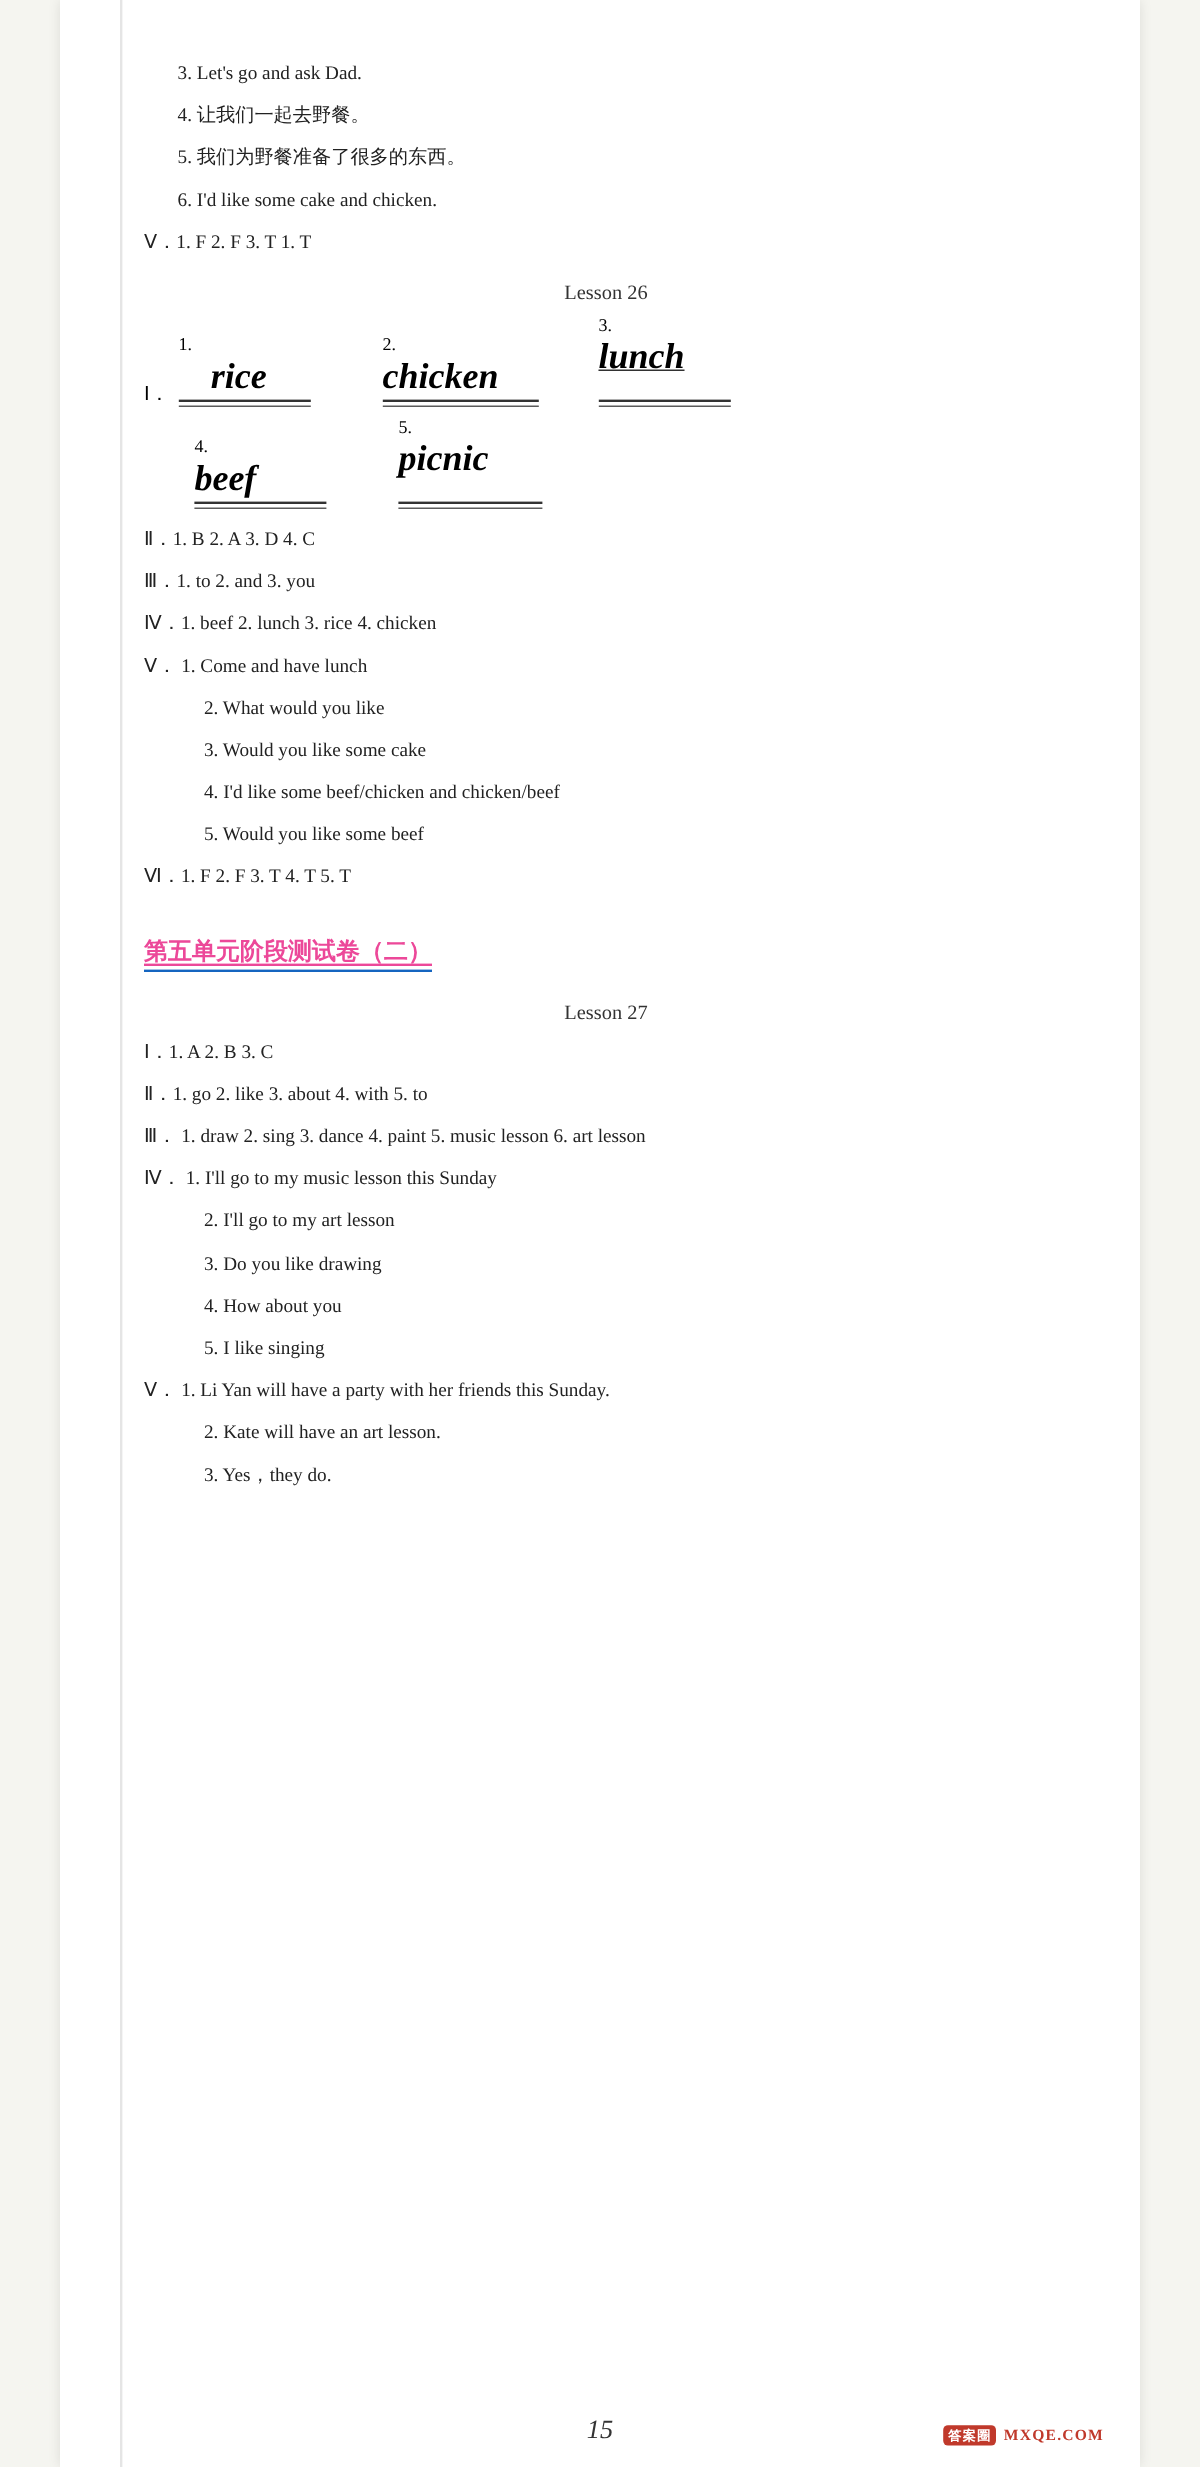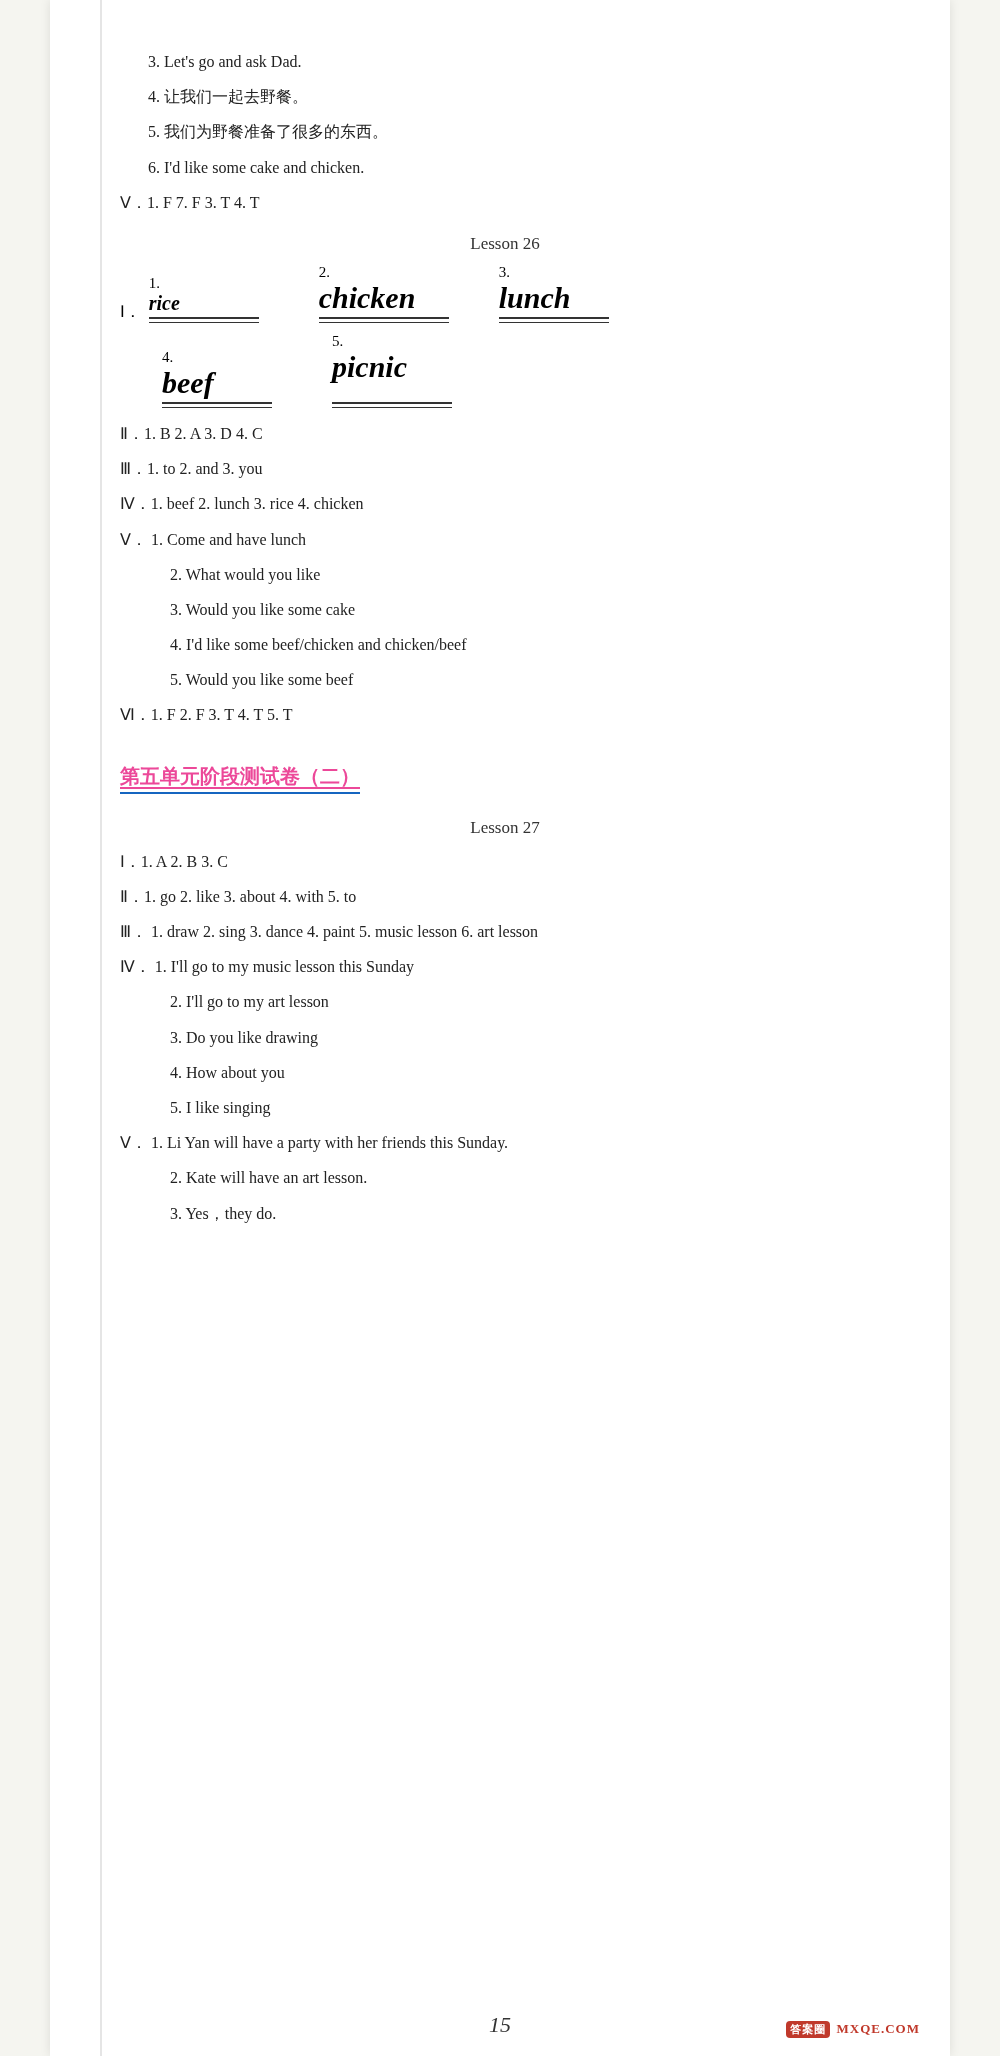--- a/index.html
+++ b/index.html
@@ -142,47 +142,47 @@
       <span>5.</span>
       <span>我们为野餐准备了很多的东西。</span>
     </div>
     <div class="line indent">
       <span>6.</span>
       <span>I'd like some cake and chicken.</span>
     </div>
   </div>
 
   <div class="line">
-    <span>Ⅴ．1. F   7. F   3. T   4. T</span>
+    <span>Ⅴ．1. F   2. F   3. T   1. T</span>
   </div>
 
   <div class="center-title">
     <span>Lesson 26</span>
   </div>
 
   <div style="display:flex; align-items:flex-end; margin: 10px 0 6px 0;">
     <span style="font-size:16px; margin-right:8px;">Ⅰ．</span>
     <div class="handwriting-row" style="margin:0; gap:50px;">
       <div class="hw-item">
         <span style="font-size:15px;">1.</span>
         <div style="border-bottom:2px solid #333; min-width:110px; padding-bottom:2px;">
-          <span style="font-family:'Brush Script MT',cursive; font-size:20px; font-style:italic; font-weight:bold;">rice</span>
+          <span style="font-family:'Brush Script MT',cursive; font-size:30px; font-style:italic; font-weight:bold;margin-left:27px;">rice</span>
         </div>
         <div style="border-top:1.5px solid #333; margin-top:3px; width:110px;"></div>
       </div>
       <div class="hw-item">
         <span style="font-size:15px;">2.</span>
         <div style="border-bottom:2px solid #333; min-width:130px; padding-bottom:2px;">
           <span style="font-family:'Brush Script MT',cursive; font-size:30px; font-style:italic; font-weight:bold;">chicken</span>
         </div>
         <div style="border-top:1.5px solid #333; margin-top:3px; width:130px;"></div>
       </div>
       <div class="hw-item">
         <span style="font-size:15px;">3.</span>
-        <div style="border-bottom:2px solid #333; min-width:110px; padding-bottom:2px;">
+        <div style="border-bottom:2px solid #333; min-width:110px; padding-bottom:18px;text-decoration:underline;">
           <span style="font-family:'Brush Script MT',cursive; font-size:30px; font-style:italic; font-weight:bold;">lunch</span>
         </div>
         <div style="border-top:1.5px solid #333; margin-top:3px; width:110px;"></div>
       </div>
     </div>
   </div>
 
   <div class="hw-row2" style="margin-left: 42px; gap:50px; margin-bottom:12px;">
     <div class="hw-item">
       <span style="font-size:15px;">4.</span>

